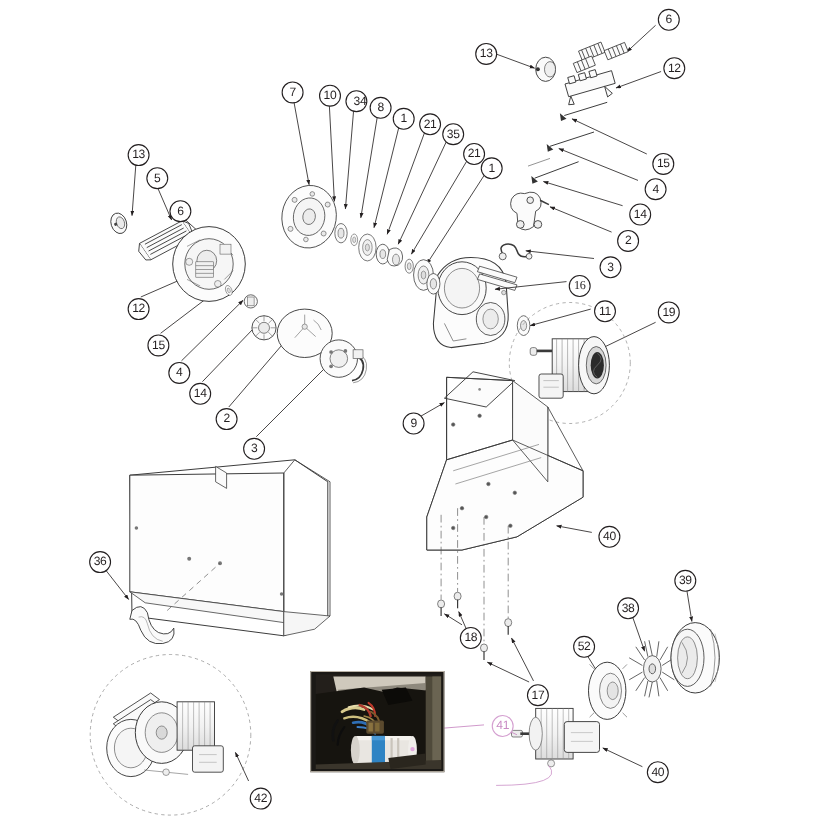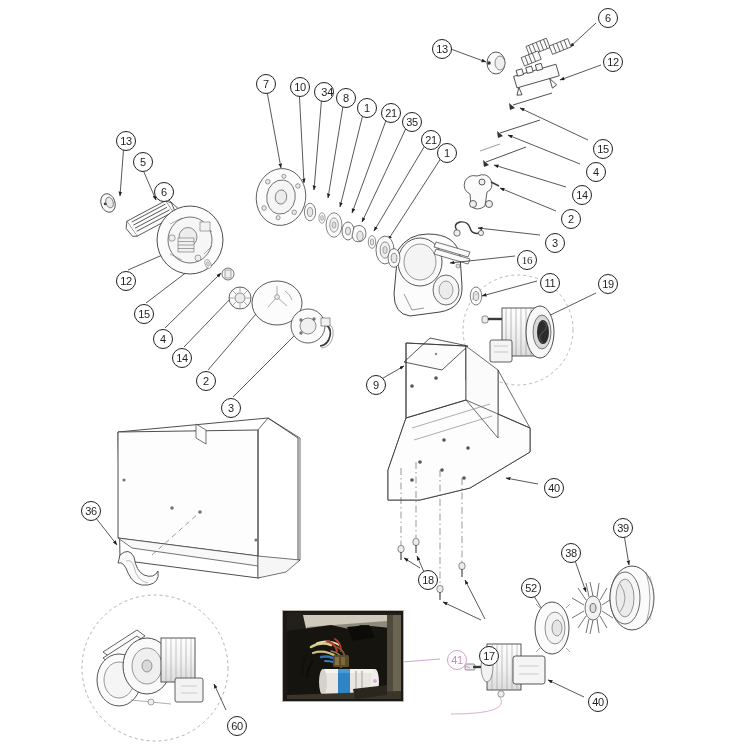--- a/index.html
+++ b/index.html
@@ -591,19 +591,19 @@
       <div class="callout" style="left: 172px; top: 348px;">14</div>
       <div class="callout" style="left: 366px; top: 375px;">9</div>
       <div class="callout" style="left: 196px; top: 371px;">2</div>
       <div class="callout" style="left: 221px; top: 398px;">3</div>
       <div class="callout" style="left: 544px; top: 478px;">40</div>
       <div class="callout" style="left: 81px; top: 501px;">36</div>
       <div class="callout" style="left: 613px; top: 518px;">39</div>
       <div class="callout" style="left: 561px; top: 543px; text-align: center;">38</div>
       <div class="callout" style="left: 418px; top: 570px;">18</div>
       <div class="callout" style="left: 521px; top: 578px;">52</div>
-      <div class="callout" style="left: 479px; top: 646px;">17</div>
+      <div class="callout" style="left: 479px; top: 622px;">17</div>
       <div class="callout accent" style="left: 447px; top: 650px;">41</div>
       <div class="callout" style="left: 588px; top: 692px;">40</div>
-      <div class="callout" style="left: 227px; top: 716px;">60</div>
+      <div class="callout" style="left: 227px; top: 716px;">42</div>
     </div>
 
 </div>
 
 </body></html>

